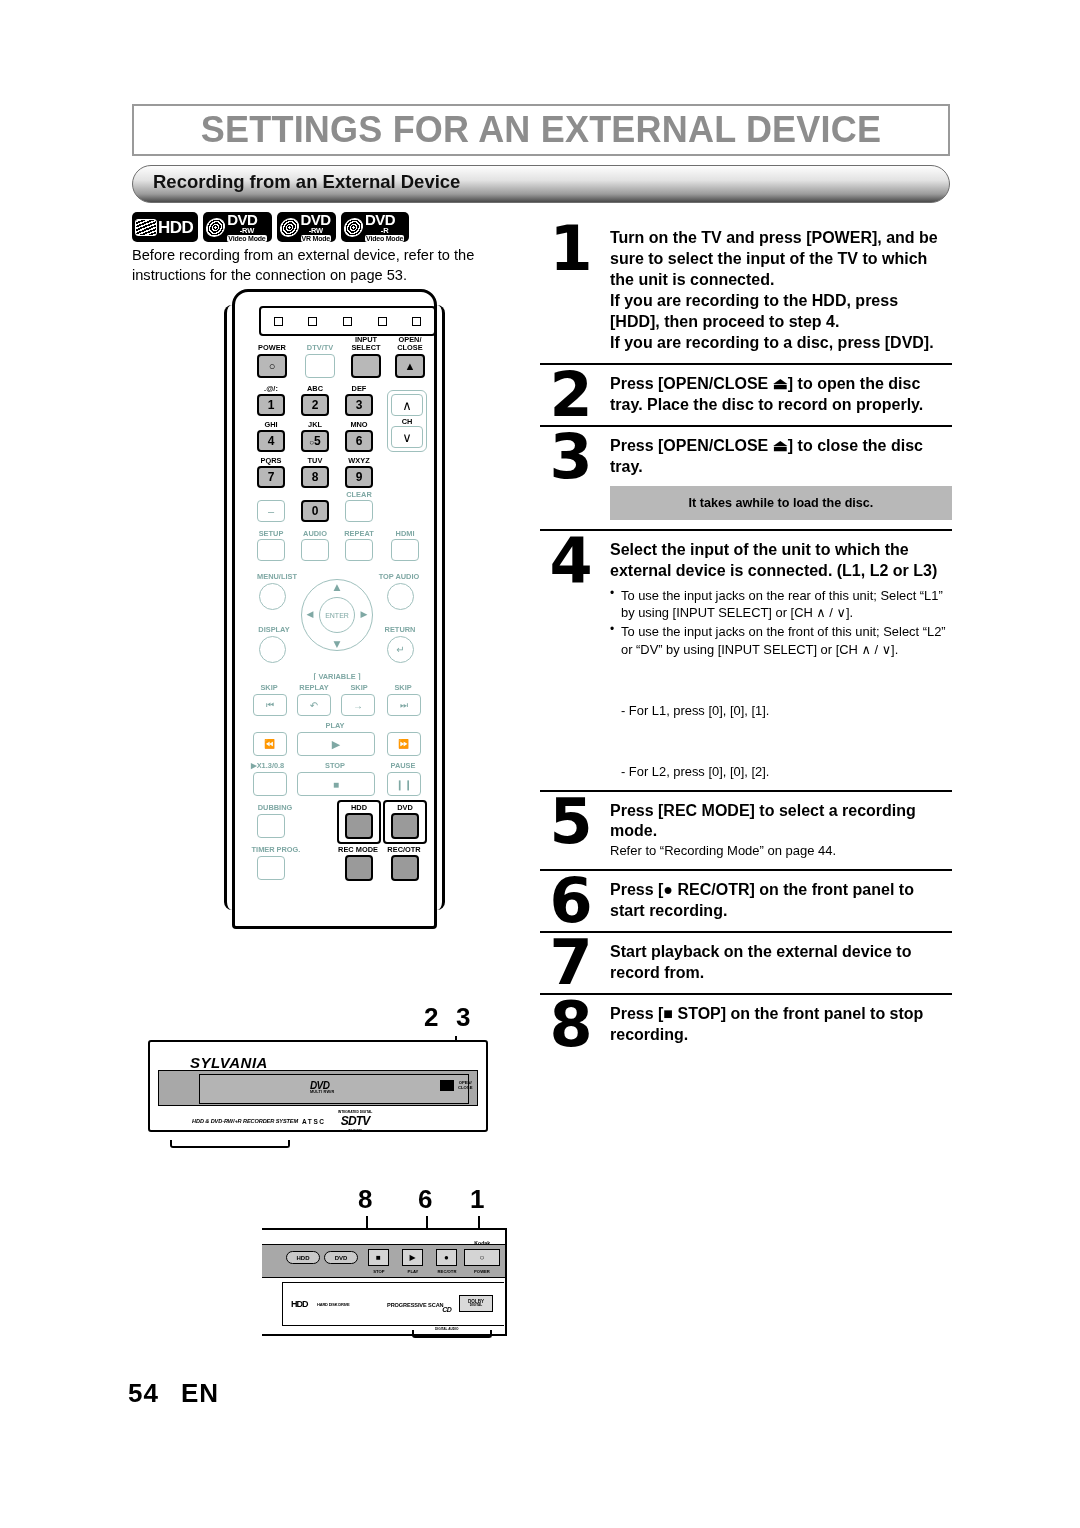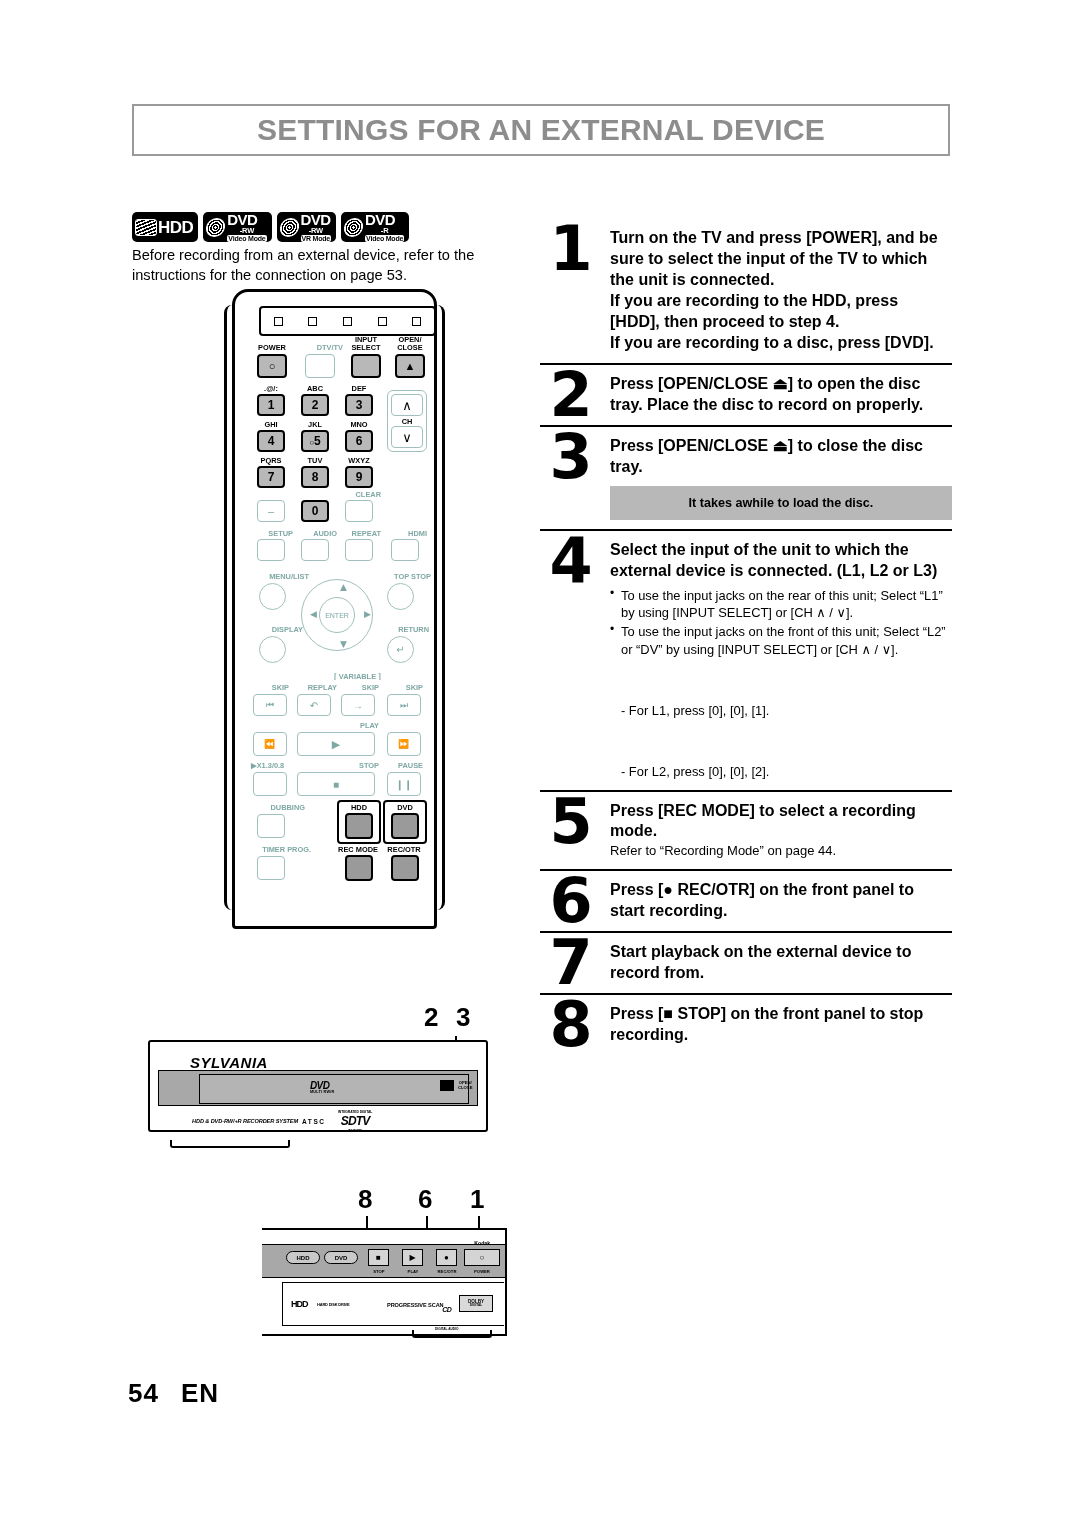--- a/index.html
+++ b/index.html
@@ -15,21 +15,21 @@
   .page { position: absolute; left: 0; top: 0; width: 1080px; height: 1528px; }
 
   
   .title-bar {
     position: absolute; left: 132px; top: 104px; width: 818px; height: 52px;
     border: 2px solid #9a9a9a;
     display: flex; align-items: center; justify-content: center;
     background: #fff;
   }
   .title-bar .title-text {
-    font-size: 30px; font-weight: bold; color: #8d8d8d;
+    font-size: 36px; font-weight: bold; color: #8d8d8d;
     letter-spacing: 0.2px;
   }
 
   
   .section-bar {
     position: absolute; left: 132px; top: 165px; width: 818px; height: 38px;
     border-radius: 19px;
     background: linear-gradient(to bottom, #fdfdfd 0%, #e2e2e2 40%, #9b9b9b 78%, #4a4a4a 100%);
     border: 1px solid #6e6e6e;
     display: flex; align-items: center;
@@ -83,21 +83,21 @@
   .remote-side-l { position: absolute; left: 2px; top: 22px; width: 10px; height: 605px; border-left: 3px solid #000; border-radius: 8px 0 0 8px; }
   .remote-side-r { position: absolute; left: 213px; top: 22px; width: 10px; height: 605px; border-right: 3px solid #000; border-radius: 0 8px 8px 0; }
   .ir-strip {
     position: absolute; left: 24px; top: 14px; width: 177px; height: 30px;
     border: 2px solid #000; border-radius: 4px;
     display: flex; align-items: center; justify-content: space-around;
   }
   .ir-sq { width: 9px; height: 9px; border: 1.6px solid #000; }
 
   .rc { position: absolute; font-size: 7.4px; font-weight: bold; color: #000; text-align: center; line-height: 1.05; }
-  .rc.gray { color: #7fa8a4; text-align: right; }
+  .rc.gray { color: #7fa8a4; }
   .btn {
     position: absolute; border: 1.6px solid #9fc0bd; border-radius: 4px; background: #fff;
     display:flex; align-items:center; justify-content:center;
   }
   .btn.filled { background: #b8b8b8; border-color: #000; border-width: 2px; }
   .btn.dark { background: #9a9a9a; border: 2px solid #000; }
   .btn.round { border-radius: 50%; }
   .btn .num { font-size: 12px; font-weight: bold; color: #000; }
   .btn .gl { font-size: 11px; color: #7fa8a4; }
   .btn .glb { font-size: 11px; color: #000; }
@@ -183,20 +183,23 @@
 </style>
 </head>
 <body>
 
 <div class="page">
 
   <div class="title-bar">
     <span class="title-text">SETTINGS FOR AN EXTERNAL DEVICE</span>
   </div>
 
+  <div class="section-bar">
+    <span class="section-text">Recording from an External Device</span>
+  </div>
 
   <div class="badges">
     <div class="badge hdd">
       <span class="hddglyph"></span>
       <span class="blabel">
           <span class="b1">HDD</span>
         </span>
     </div>
     <div class="badge">
       <span class="disc"></span>
@@ -318,21 +321,21 @@
       <div class="btn" style="left:22px; top:247px; width:28px; height:22px;"></div>
       <div class="rc gray" style="left:58px; top:238px; width:44px;">AUDIO</div>
       <div class="btn" style="left:66px; top:247px; width:28px; height:22px;"></div>
       <div class="rc gray" style="left:102px; top:238px; width:44px;">REPEAT</div>
       <div class="btn" style="left:110px; top:247px; width:28px; height:22px;"></div>
       <div class="rc gray" style="left:148px; top:238px; width:44px;">HDMI</div>
       <div class="btn" style="left:156px; top:247px; width:28px; height:22px;"></div>
 
       <div class="rc gray" style="left:10px; top:281px; width:64px;">MENU/LIST</div>
       <div class="btn round" style="left:24px; top:291px; width:27px; height:27px;"></div>
-      <div class="rc gray" style="left:132px; top:281px; width:64px;">TOP STOP</div>
+      <div class="rc gray" style="left:132px; top:281px; width:64px;">TOP AUDIO</div>
       <div class="btn round" style="left:152px; top:291px; width:27px; height:27px;"></div>
 
       <div class="btn round" style="left:66px; top:287px; width:72px; height:72px; border-width:1.6px;"></div>
       <div class="btn round" style="left:84px; top:305px; width:36px; height:36px;">
           <span class="gl" style="font-size:7px;">ENTER</span>
         </div>
       <div class="rc gray arr" style="left:92px; top:291px; width:20px; font-size:9px;">▲</div>
       <div class="rc gray arr" style="left:92px; top:348px; width:20px; font-size:9px;">▼</div>
       <div class="rc gray arr" style="left:68px; top:318px; width:14px; font-size:9px;">◀</div>
       <div class="rc gray arr" style="left:122px; top:318px; width:14px; font-size:9px;">▶</div>

